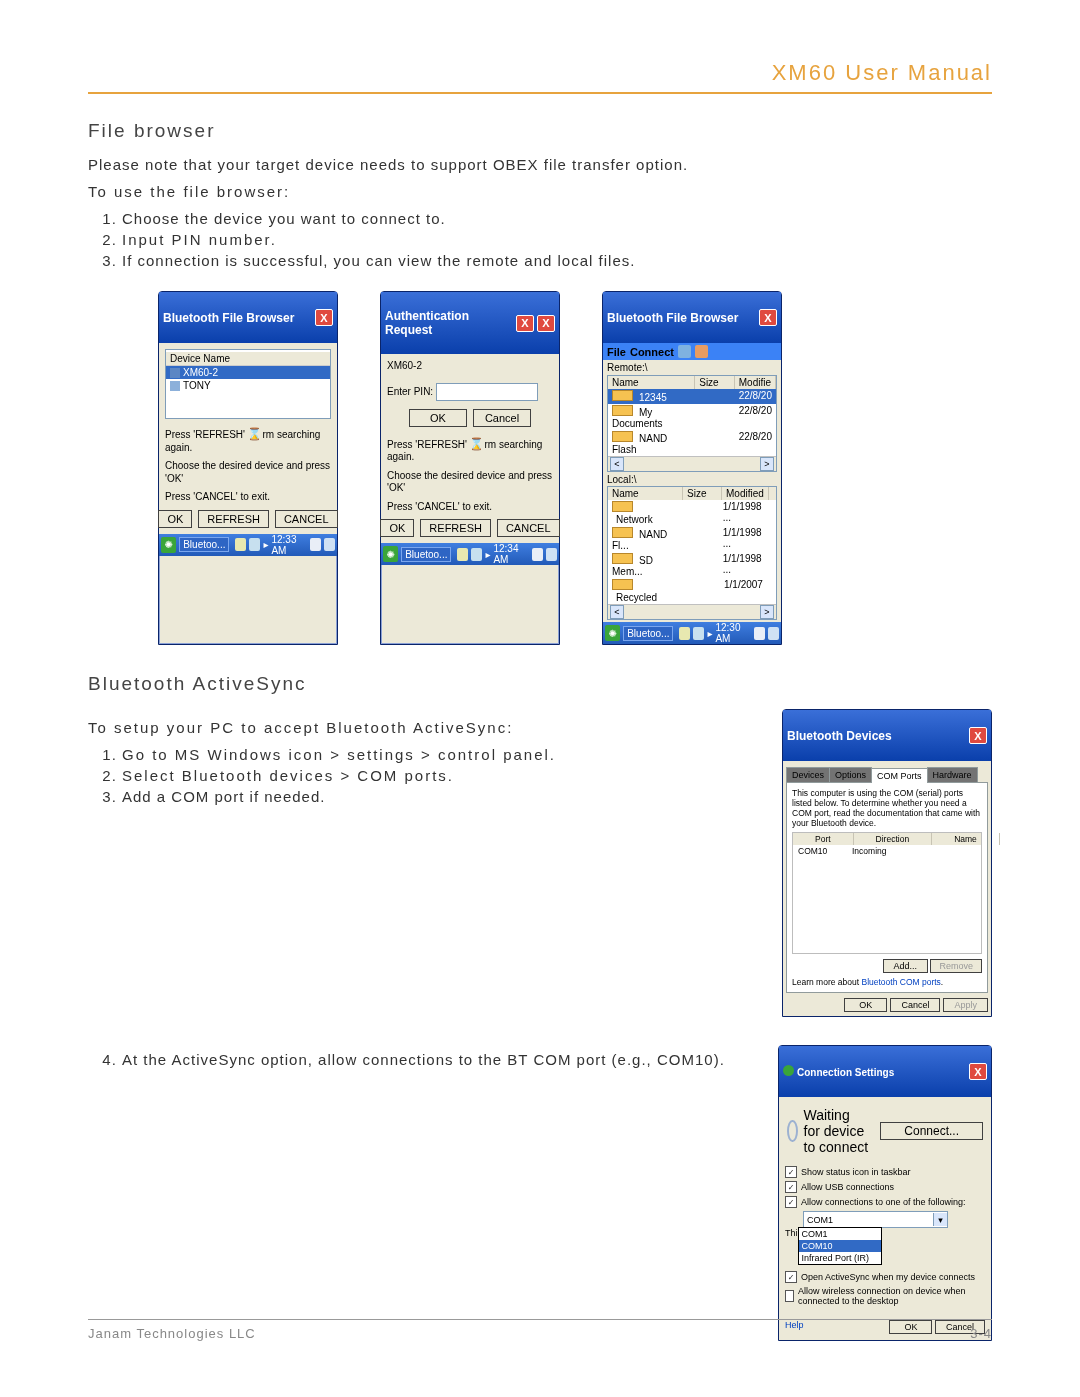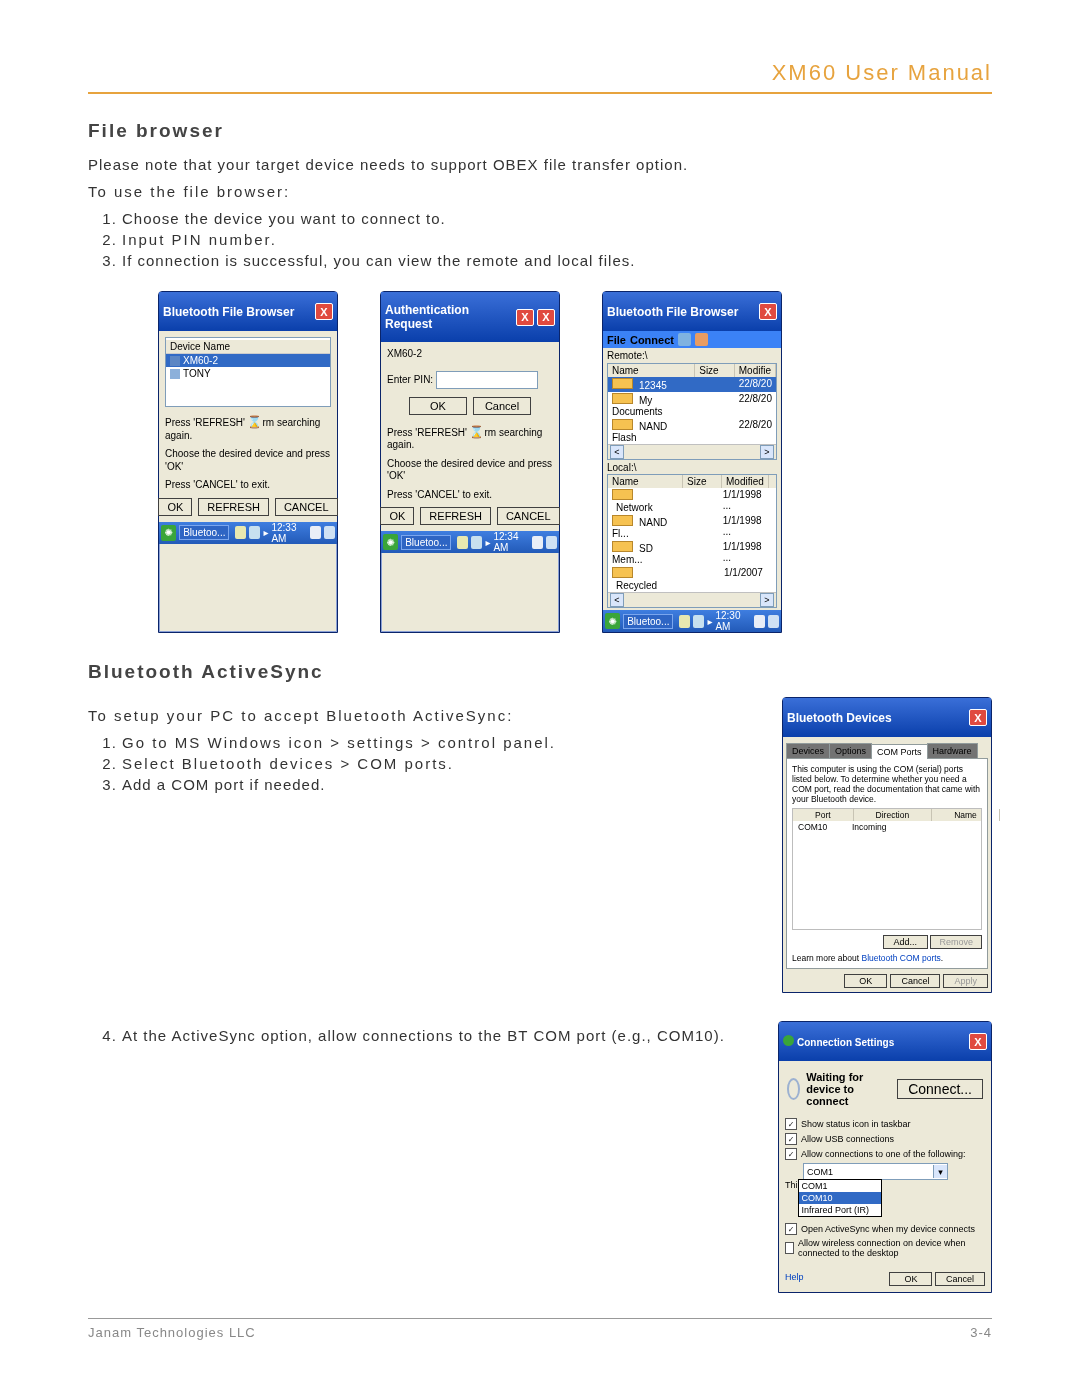--- a/index.html
+++ b/index.html
@@ -1,27 +1,27 @@
 <!DOCTYPE html>
 <html><head>
 <meta charset="utf-8">
 <style>
   body{margin:0;background:#fff;font-family:Arial,Helvetica,sans-serif;color:#333;font-size:14px;width:1080px}
   .page{padding:60px 88px 30px 88px;min-height:1280px;position:relative}
   .header-title{color:#E7A33E;font-size:22px;letter-spacing:2px;text-align:right;margin-bottom:6px}
   .hr-orange{border:none;border-top:2px solid #E7A33E;margin:0 0 26px 0}
-  h2{font-size:19px;letter-spacing:2px;font-weight:bold;color:#444;margin:18px 0 14px 0}
+  h2{font-size:19px;letter-spacing:2px;font-weight:normal;color:#444;margin:18px 0 14px 0}
   p{margin:10px 0;letter-spacing:1px;color:#333;font-size:15px}
   ol{margin:6px 0 22px 0;padding-left:34px}
   ol li{margin:4px 0;letter-spacing:1px;font-size:15px}
   .spaced{letter-spacing:2px}
   .screens-row{display:flex;gap:42px;margin:18px 0 28px 70px}
   
   .win{background:#ece9d8;border:1px solid #0a246a;border-radius:4px 4px 0 0;font-size:11px;color:#000;box-shadow:0 0 0 1px #8aa0d6 inset}
-  .titlebar{background:linear-gradient(#3a6fd8,#0a3fab);color:#fff;font-weight:bold;padding:11px 4px;display:flex;align-items:center;justify-content:space-between;font-size:12px}
+  .titlebar{background:linear-gradient(#3a6fd8,#0a3fab);color:#fff;font-weight:bold;padding:17px 4px;display:flex;align-items:center;justify-content:space-between;font-size:12px}
   .titlebar .x{background:#e04a3f;color:#fff;width:16px;height:15px;display:flex;align-items:center;justify-content:center;border:1px solid #fff;font-size:11px;font-weight:bold;border-radius:2px}
   .win-body{padding:6px;background:#ece9d8}
   .listbox{background:#fff;border:1px solid #7f9db9;padding:2px 0;height:64px;overflow:hidden}
   .listbox .hdr{background:#ece9d8;padding:1px 4px;border-bottom:1px solid #ccc;font-size:10px}
   .listbox .row{padding:1px 4px;font-size:10px;display:flex;align-items:center;gap:3px}
   .icon-sq{width:10px;height:10px;background:#5b86c4;display:inline-block}
   .btn{background:#ece9d8;border:1px solid #404040;font-size:11px;padding:2px 8px;font-family:inherit}
   .btnrow{display:flex;gap:6px;justify-content:center;margin-top:6px}
   .taskbar{background:linear-gradient(#3f7ee0,#225ab8);height:22px;display:flex;align-items:center;padding:0 2px;gap:3px;color:#fff;font-size:10px}
   .start{width:18px;height:16px;background:#3aa53a;border-radius:2px;display:flex;align-items:center;justify-content:center}
@@ -324,23 +324,23 @@
     </div>
 
     <div class="win conn">
       <div class="titlebar" style="font-size:10px">
         <span><span style="display:inline-block;width:11px;height:11px;background:#3aa53a;border-radius:50%;margin-right:3px"></span><span>Connection Settings</span></span>
         <span class="x">X</span>
       </div>
       <div class="body">
         <div style="display:flex;align-items:center;gap:6px;padding:4px 2px 8px 2px">
           <span style="width:18px;height:18px;border:2px solid #9cb1d1;border-radius:50%;display:inline-block"></span>
-          <span style="font-weight:bold;font-size:11px">Waiting for device to connect</span>
+          <span style="font-weight:normal;font-size:14px">Waiting for device to connect</span>
           <span style="flex:1"></span>
-          <button class="btn" style="font-size:14px;padding:1px 10px">Connect...</button>
+          <button class="btn" style="font-size:12px;padding:1px 23px">Connect...</button>
         </div>
         <div class="chk">
             <span class="chkbox">✓</span>
             <span>Show status icon in taskbar</span>
           </div>
         <div class="chk">
             <span class="chkbox">✓</span>
             <span>Allow USB connections</span>
           </div>
         <div class="chk">

